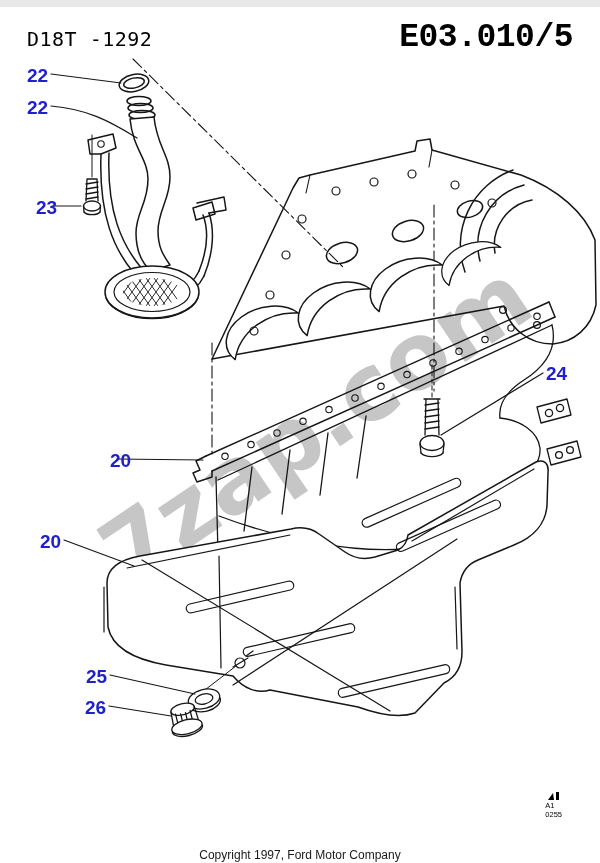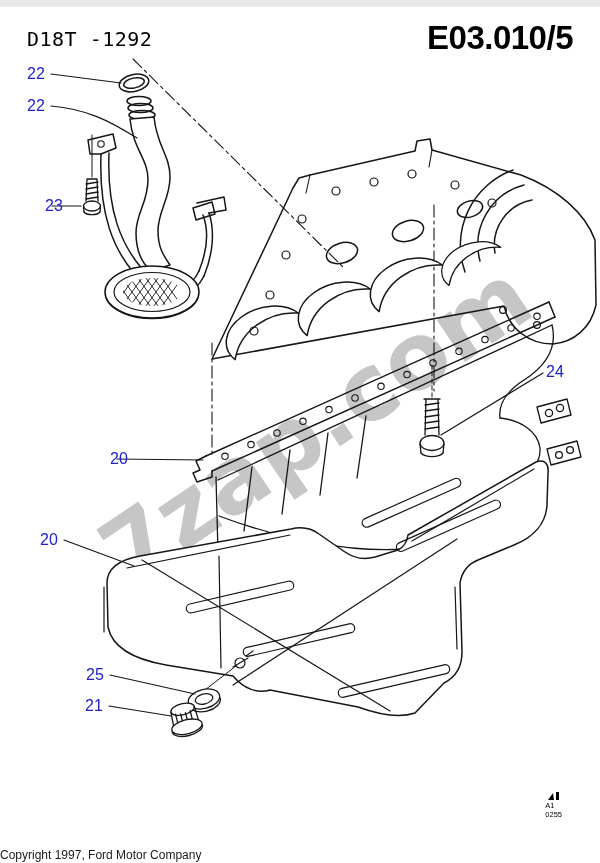--- a/index.html
+++ b/index.html
@@ -8,40 +8,40 @@
     background:#ffffff;overflow:hidden;
     font-family:"Liberation Sans",sans-serif;color:#111;
   }
   .hdr-left{
     position:absolute;left:27px;top:20px;z-index:3;
     font-family:"DejaVu Sans Mono",monospace;
     font-size:20px;letter-spacing:0.5px;color:#000;white-space:pre;
   }
   .hdr-right{
     position:absolute;right:27px;top:12px;z-index:3;
-    font-family:Liberation Sans, sans-serif;font-weight:bold;
+    font-family:Liberation Mono, monospace;font-weight:bold;
     font-size:33px;letter-spacing:-0.5px;color:#000;
   }
   .watermark{
     position:absolute;left:70px;top:368px;width:480px;z-index:0;
     text-align:center;
     font-family:"DejaVu Sans",sans-serif;font-weight:bold;
     font-size:92px;color:#c6c6c6;
     transform:rotate(-34deg);transform-origin:50% 50%;
     user-select:none;white-space:nowrap;
   }
   svg.art{position:absolute;left:0;top:0;z-index:1;}
   .callout{
     position:absolute;z-index:4;
-    font-family:"Liberation Sans",sans-serif;font-weight:normal;
-    font-size:16px;color:#2121cc;line-height:1;cursor:pointer;
+    font-family:"Liberation Sans",sans-serif;font-weight:bold;
+    font-size:19px;color:#2121cc;line-height:1;cursor:pointer;
   }
   .footer-copy{
     position:absolute;left:0;right:0;bottom:8px;z-index:3;
-    font-size:12px;color:#1a1a1a;
+    text-align:center;font-size:12px;color:#1a1a1a;
   }
   .plate{
     position:absolute;right:38px;bottom:50px;z-index:3;
     text-align:left;font-size:7.5px;line-height:1.3;color:#000;
     font-family:"Liberation Sans",sans-serif;
   }
   .plate .mark{display:block;margin:0 auto 1px auto;width:12px;height:8px;}
 </style>
 </head>
 <body>
@@ -247,26 +247,26 @@
       <path d="M117,452 L203,453"></path>
       <path d="M64,533 L134,559"></path>
       <path d="M543,366 L441,428"></path>
       <path d="M110,668 L195,687"></path>
       <path d="M109,699 L171,709"></path>
     </g>
   </svg>
 
   <div class="callout" style="left:27px;top:59px">22</div>
   <div class="callout" style="left:27px;top:91px">22</div>
-  <div class="callout" style="left:45px;top:191px">23</div>
+  <div class="callout" style="left:36px;top:191px">23</div>
   <div class="callout" style="left:110px;top:444px">20</div>
   <div class="callout" style="left:546px;top:357px">24</div>
   <div class="callout" style="left:40px;top:525px">20</div>
   <div class="callout" style="left:86px;top:660px">25</div>
-  <div class="callout" style="left:85px;top:691px">21</div>
+  <div class="callout" style="left:85px;top:691px">26</div>
 
   <div class="footer-copy">Copyright 1997, Ford Motor Company</div>
 
   <div class="plate">
     <svg class="mark" viewBox="0 0 12 8" width="12" height="8">
       <polygon points="0,8 5,1 6,8" fill="#000"></polygon>
       <rect x="8" y="0" width="3" height="8" fill="#000"></rect>
     </svg>
     <span>A1</span><br>
     <span>0255</span>

